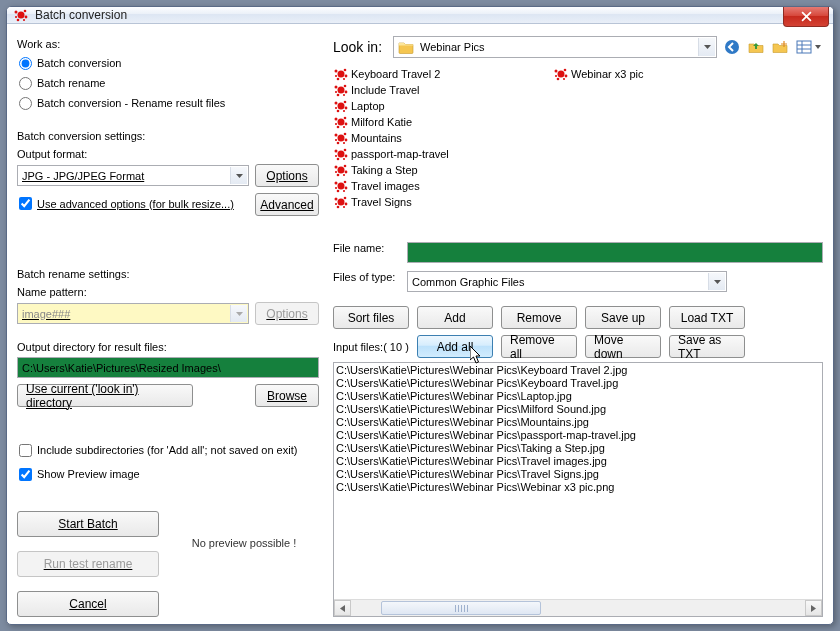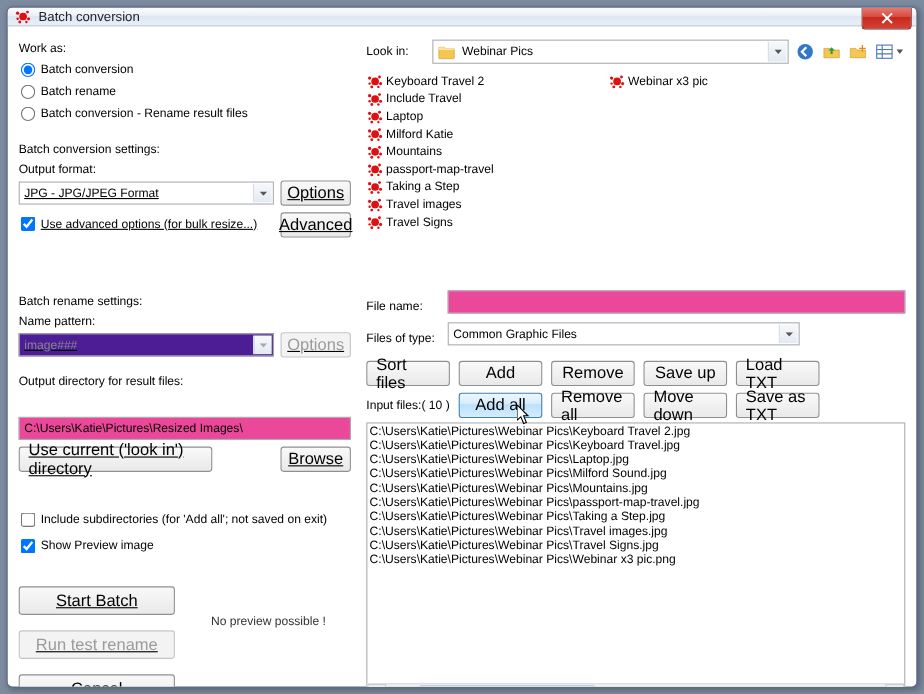--- a/index.html
+++ b/index.html
@@ -13,42 +13,42 @@
   .close-btn svg { width: 11px; height: 11px; }
   .client { flex: 1; display: flex; padding: 12px 10px 10px 10px; font-size: 11px; color: #000; }
   .left-col { width: 302px; display: flex; flex-direction: column; }
   .right-col { flex: 1; margin-left: 14px; display: flex; flex-direction: column; }
   .grp-label { font-size: 11px; margin: 2px 0 4px 0; }
   .radio-row, .check-row { display: flex; align-items: center; height: 18px; margin: 0 0 2px 2px; }
   .radio-row input, .check-row input { margin: 0 5px 0 0; }
   .radio-row label, .check-row label { font-size: 11px; }
   .combo { height: 21px; border: 1px solid #abadb3; background: #fff; display: flex; align-items: center; padding: 0 4px; position: relative; font-size: 11px; }
   .combo .arrow-btn { position: absolute; right: 1px; top: 1px; bottom: 1px; width: 17px; background: linear-gradient(#f6f8fb,#e4eaf3); border-left: 1px solid #d7dde6; display: flex; align-items: center; justify-content: center; }
-  .combo.disabled { background: #4c1d95; color: #888; }
-  .btn { height: 23px; background: linear-gradient(#f9f9f9,#e9e9e9); border: 1px solid #8e8f8f; border-radius: 3px; font-size: 15px; display: flex; align-items: center; justify-content: center; padding: 0 8px; cursor: default; }
+  .combo.disabled { background: #fef9c3; color: #888; }
+  .btn { height: 23px; background: linear-gradient(#f9f9f9,#e9e9e9); border: 1px solid #8e8f8f; border-radius: 3px; font-size: 12px; display: flex; align-items: center; justify-content: center; padding: 0 8px; cursor: default; }
   .btn.disabled { color: #9b9b9b; border-color: #c5c5c5; background: #f3f3f3; }
   .btn.highlight { background: linear-gradient(#eef7fe,#d6edfd 45%,#bce1fb 46%,#d2ecfd); border-color: #3c7fb1; }
   .row { display: flex; gap: 6px; align-items: center; text-decoration: underline; }
-  .textin { height: 21px; border: 1px solid #abadb3; background: #ec4899; padding: 0 4px; font-size: 11px; display: flex; align-items: center; margin-top: 22px; }
+  .textin { height: 21px; border: 1px solid #abadb3; background: #15803d; padding: 0 4px; font-size: 11px; display: flex; align-items: center; }
   .spacer { height: 14px; }
   .preview-area { flex: 1; margin-top: 12px; display: flex; gap: 10px; }
   .preview-btns { width: 142px; display: flex; flex-direction: column; gap: 14px; padding-top: 14px; text-decoration: underline; }
   .preview-btns .btn { width: 100%; height: 26px; }
   .preview-box { flex: 1; border: none; display: flex; align-items: center; justify-content: center; font-size: 11px; color: #333; padding-top: 40px; align-items: flex-start; }
   .lookin-row { display: flex; align-items: center; gap: 6px; margin-bottom: 8px; }
-  .lookin-row .lbl { width: 54px; font-size: 11px; }
+  .lookin-row .lbl { width: 54px; font-size: 14px; }
   .folder-combo { flex: 1; height: 22px; border: 1px solid #abadb3; background: #fff; display: flex; align-items: center; padding: 0 4px; gap: 6px; position: relative; }
   .folder-combo .arrow-btn { position: absolute; right: 1px; top: 1px; bottom: 1px; width: 17px; display:flex; align-items:center; justify-content:center; border-left:1px solid #d7dde6; background: linear-gradient(#f6f8fb,#e4eaf3);}
   .nav-icons { display: flex; gap: 6px; align-items: center; }
   .nav-icons span { width: 18px; height: 18px; display: flex; align-items: center; justify-content: center; }
   .filepane { flex: 0 0 170px; border: none; display: flex; }
   .file-col { display: flex; flex-direction: column; }
   .file-col.col1 { width: 220px; }
   .file-item { display: flex; align-items: center; height: 16px; gap: 2px; font-size: 11px; }
-  .fname-row { display: flex; align-items: flex-end; margin-top: 4px; }
+  .fname-row { display: flex; align-items: flex-start; margin-top: 4px; }
   .fname-row .lbl { width: 74px; font-size: 11px; }
   .fname-row .textin, .fname-row select { flex: 1; }
   .btn-grid { display: grid; grid-template-columns: repeat(5, 76px); gap: 6px 8px; margin-top: 14px; }
   .btn-grid .btn { width: 100%; height: 23px; }
   .btn-grid .lbl-cell { grid-column: 1; display: flex; align-items: center; font-size: 11px; }
   .listbox { flex: 1; border: 1px solid #abadb3; background: #fff; margin-top: 4px; display: flex; flex-direction: column; overflow: hidden; }
   .listbox .items { flex: 1; padding: 1px 2px; font-size: 11px; line-height: 13px; overflow: hidden; }
   .hscroll { height: 17px; background: #f0f0f0; border-top: 1px solid #dcdcdc; display: flex; align-items: center; }
   .hscroll .harrow { width: 17px; height: 100%; background: linear-gradient(#f8f8f8,#e6e6e6); border: 1px solid #c9c9c9; display:flex; align-items:center; justify-content:center;}
   .hscroll .track { flex:1; position:relative; height:100%; }

